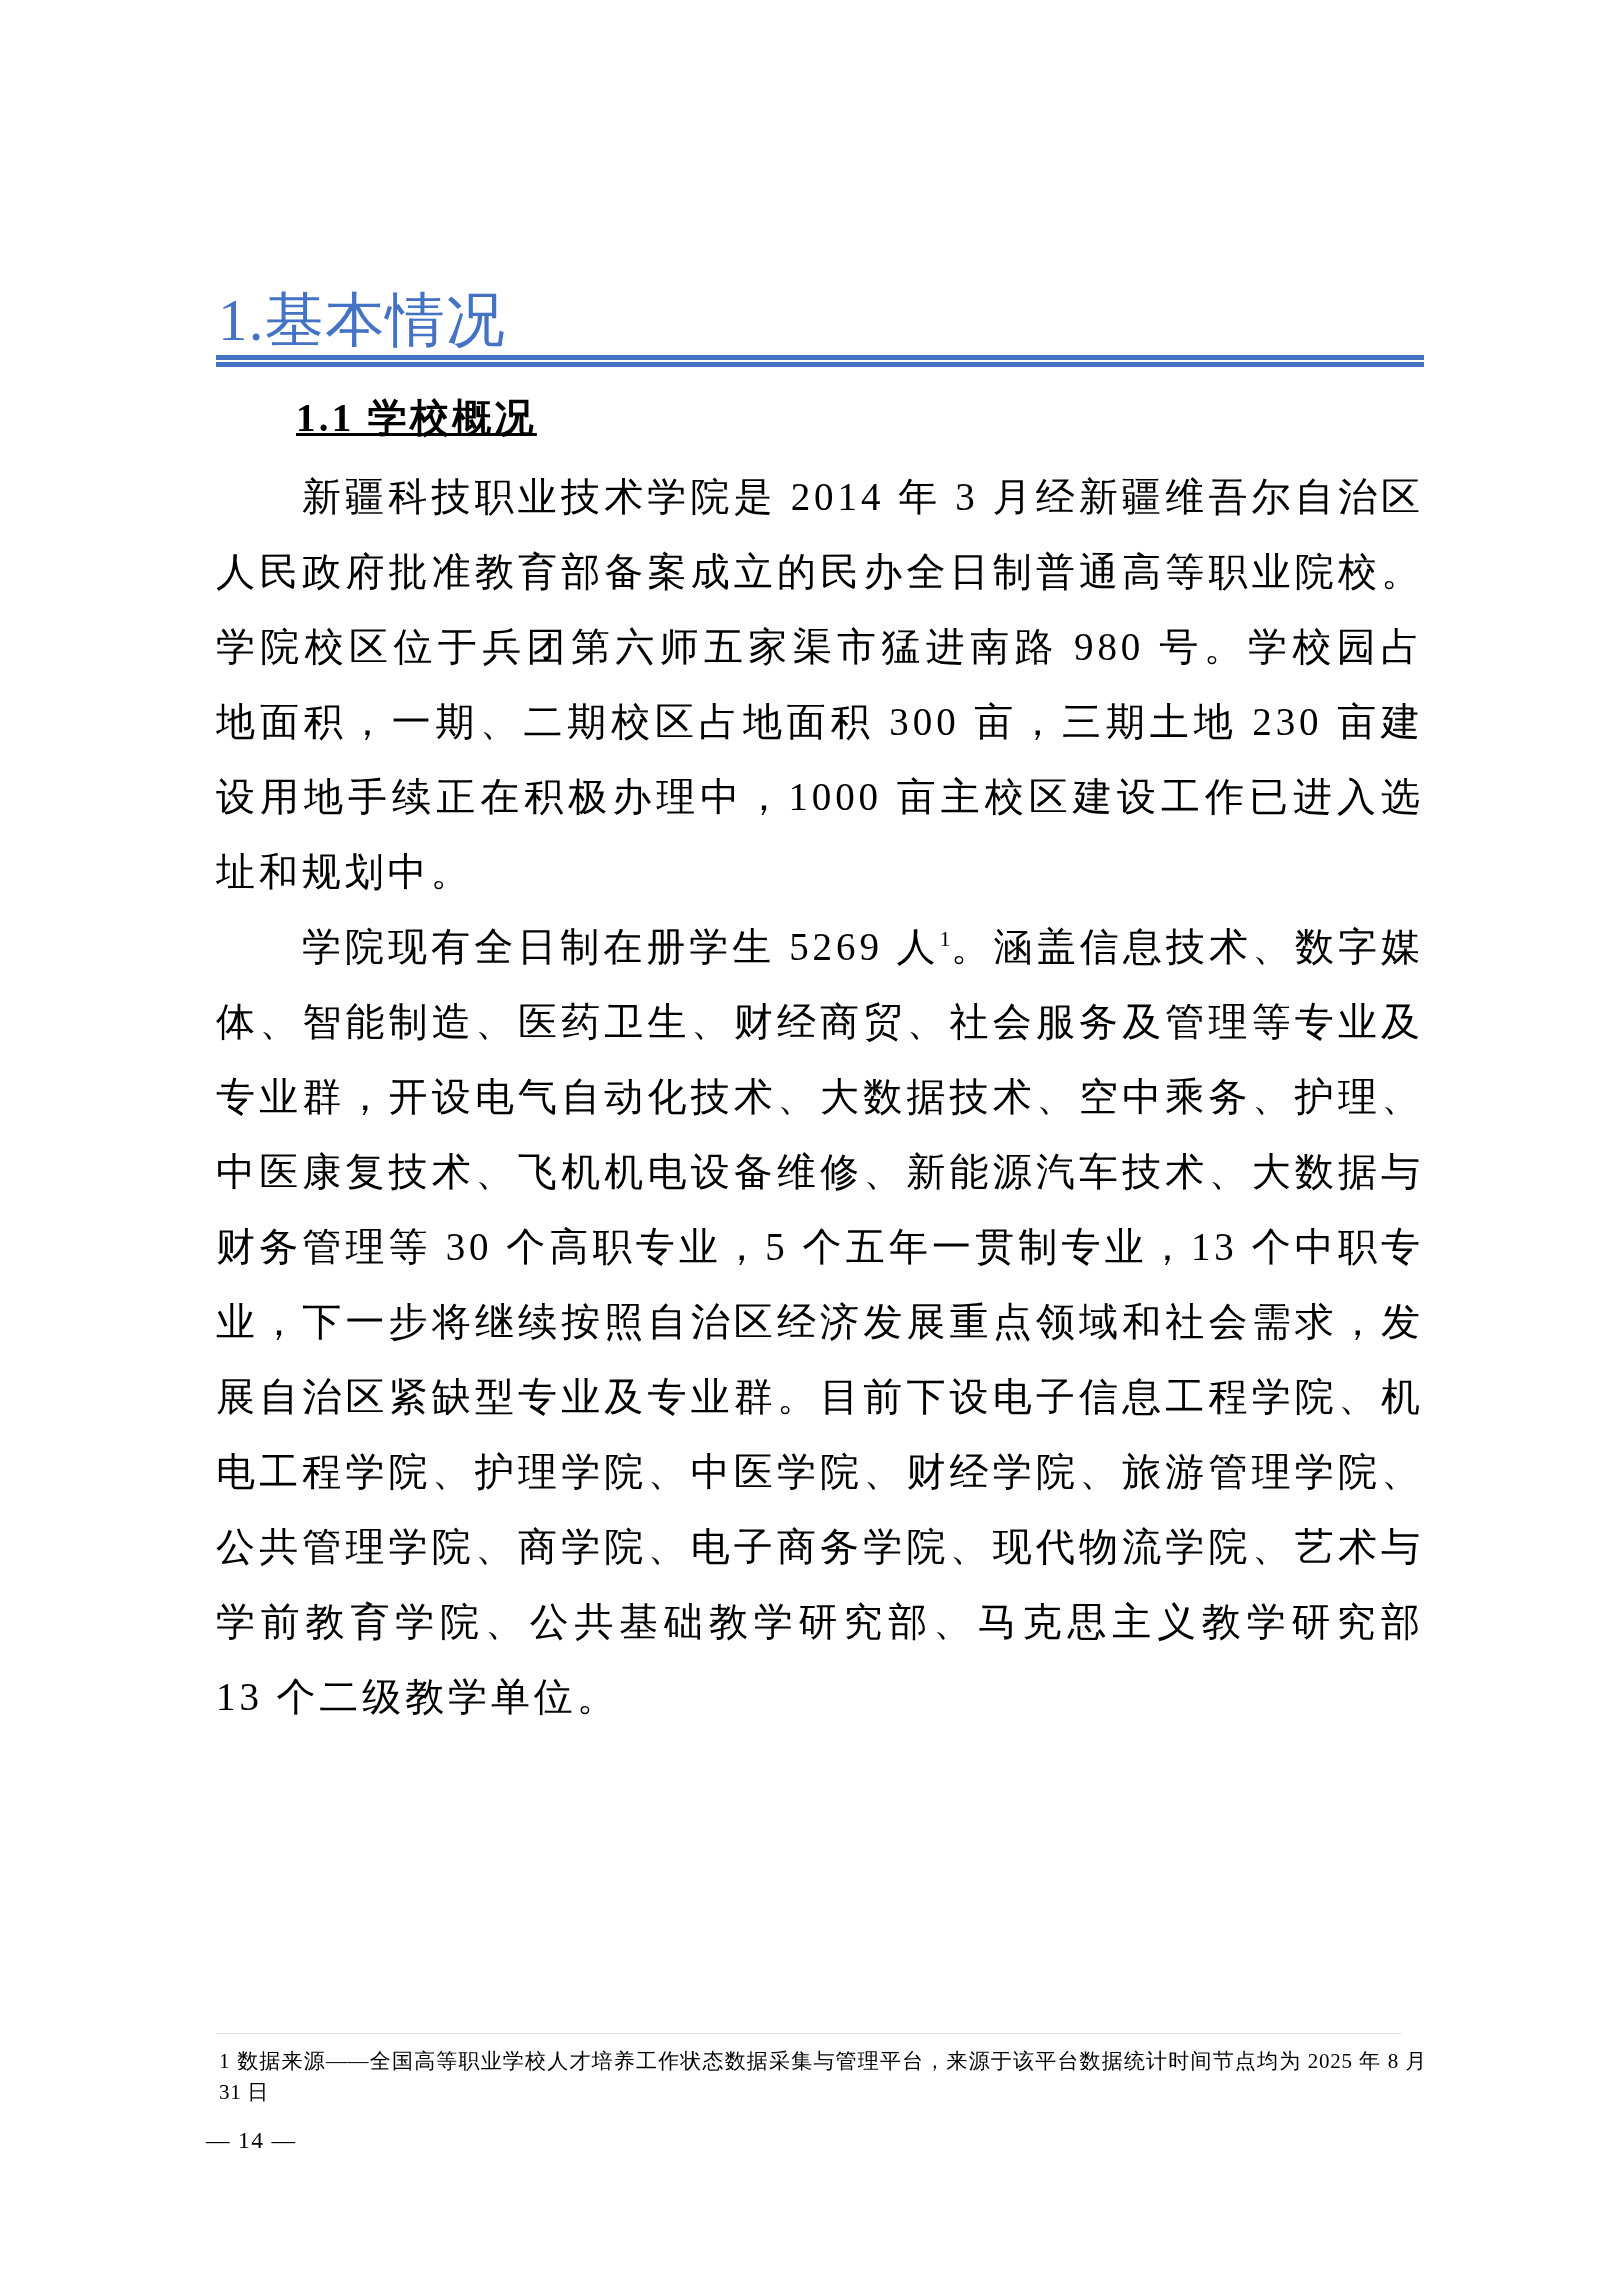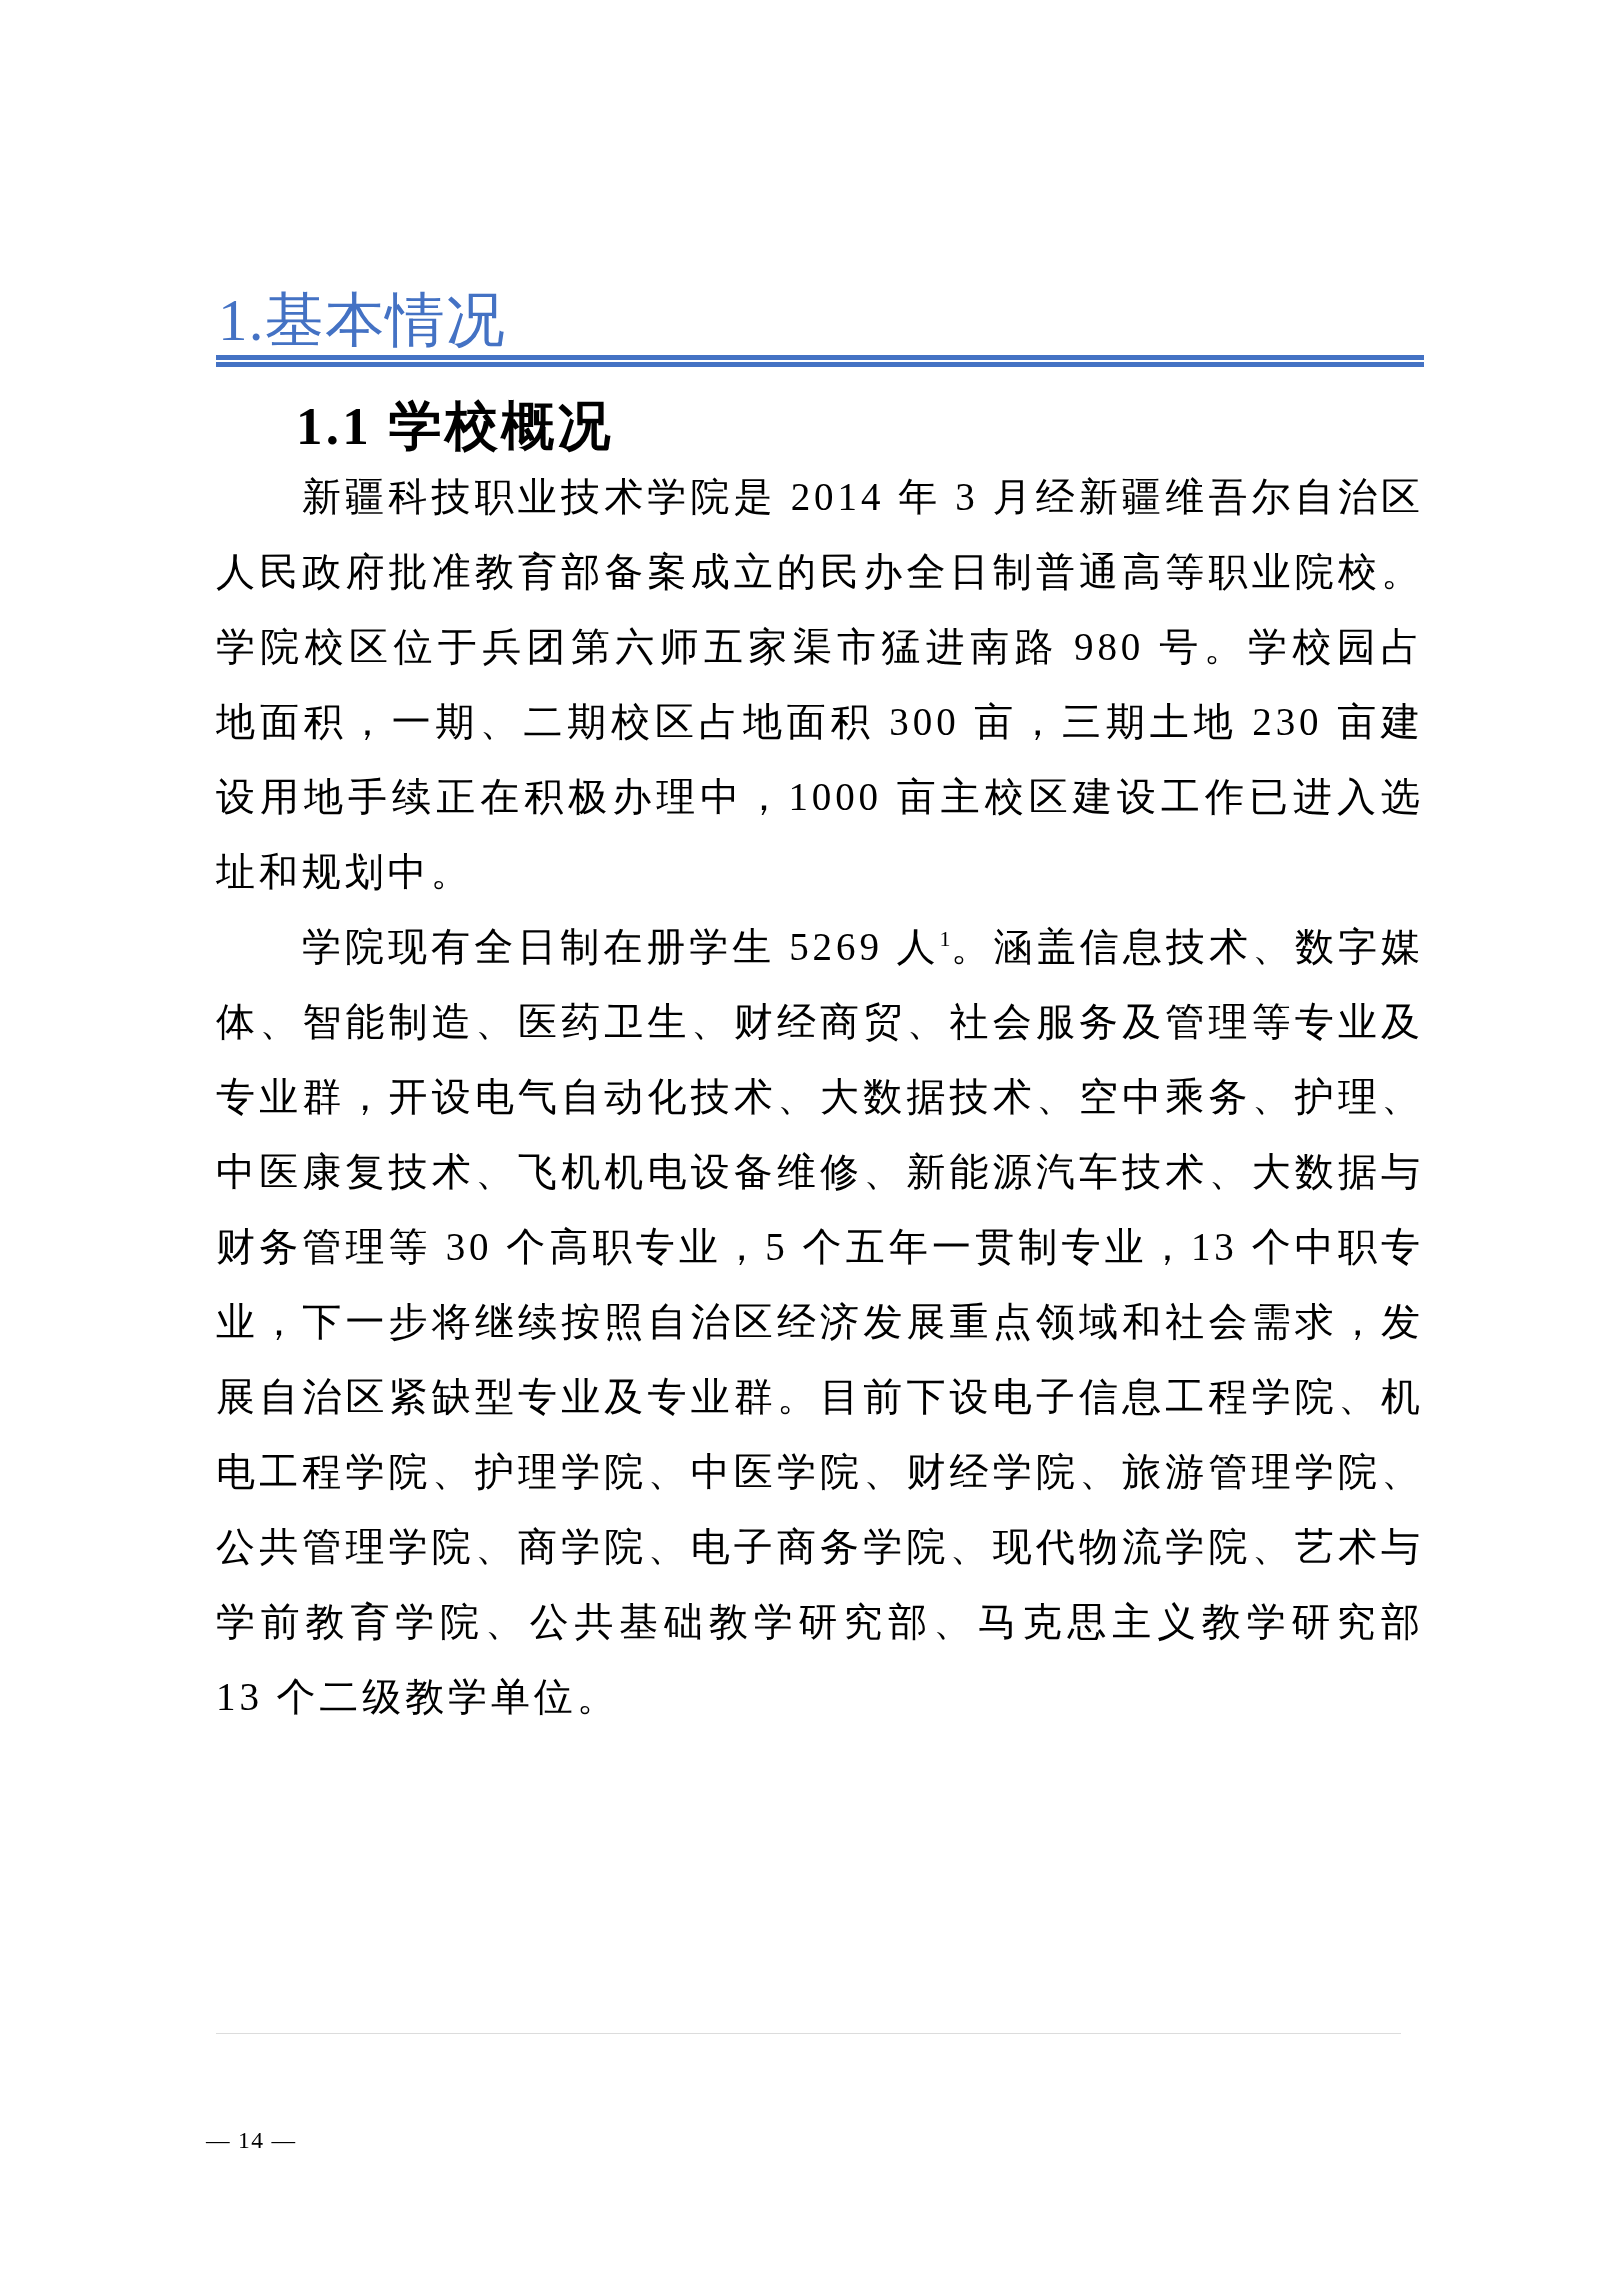--- a/index.html
+++ b/index.html
@@ -42,24 +42,25 @@
     height: 4.6px;
     background: #4472C4;
   }
   .title-underline .rule-top { margin-bottom: 2.6px; }
 
   
   .subsection-heading {
     position: absolute;
     left: 296px;
     top: 391px;
-    font-size: 53px;
+    font-size: 39px;
     font-weight: 700;
     letter-spacing: 3.3px;
     white-space: nowrap;
+    text-decoration: underline;
   }
 
   
   .body-text {
     position: absolute;
     left: 216px;
     top: 459px;
     width: 1208px;
     font-size: 39px;
     line-height: 75px;
@@ -125,17 +126,20 @@
 
   <div class="subsection-heading">1.1 学校概况</div>
 
   <div class="body-text">
     <p>新疆科技职业技术学院是 2014 年 3 月经新疆维吾尔自治区人民政府批准教育部备案成立的民办全日制普通高等职业院校。学院校区位于兵团第六师五家渠市猛进南路 980 号。学校园占地面积，一期、二期校区占地面积 300 亩，三期土地 230 亩建设用地手续正在积极办理中，1000 亩主校区建设工作已进入选址和规划中。</p>
     <p><span>学院现有全日制在册学生 5269 人</span><sup class="footnote-ref">1</sup><span>。涵盖信息技术、数字媒体、智能制造、医药卫生、财经商贸、社会服务及管理等专业及专业群，开设电气自动化技术、大数据技术、空中乘务、护理、中医康复技术、飞机机电设备维修、新能源汽车技术、大数据与财务管理等 30 个高职专业，5 个五年一贯制专业，13 个中职专业，下一步将继续按照自治区经济发展重点领域和社会需求，发展自治区紧缺型专业及专业群。目前下设电子信息工程学院、机电工程学院、护理学院、中医学院、财经学院、旅游管理学院、公共管理学院、商学院、电子商务学院、现代物流学院、艺术与学前教育学院、公共基础教学研究部、马克思主义教学研究部 13 个二级教学单位。</span></p>
   </div>
 
   <div class="footnote-separator"></div>
 
+  <div class="footnote">
+    <span class="fn-marker">1</span><span>数据来源——全国高等职业学校人才培养工作状态数据采集与管理平台，来源于该平台数据统计时间节点均为 2025 年 8 月 31 日</span>
+  </div>
 
   <div class="page-number">— 14 —</div>
 
 </div>
 
 
 </body></html>

